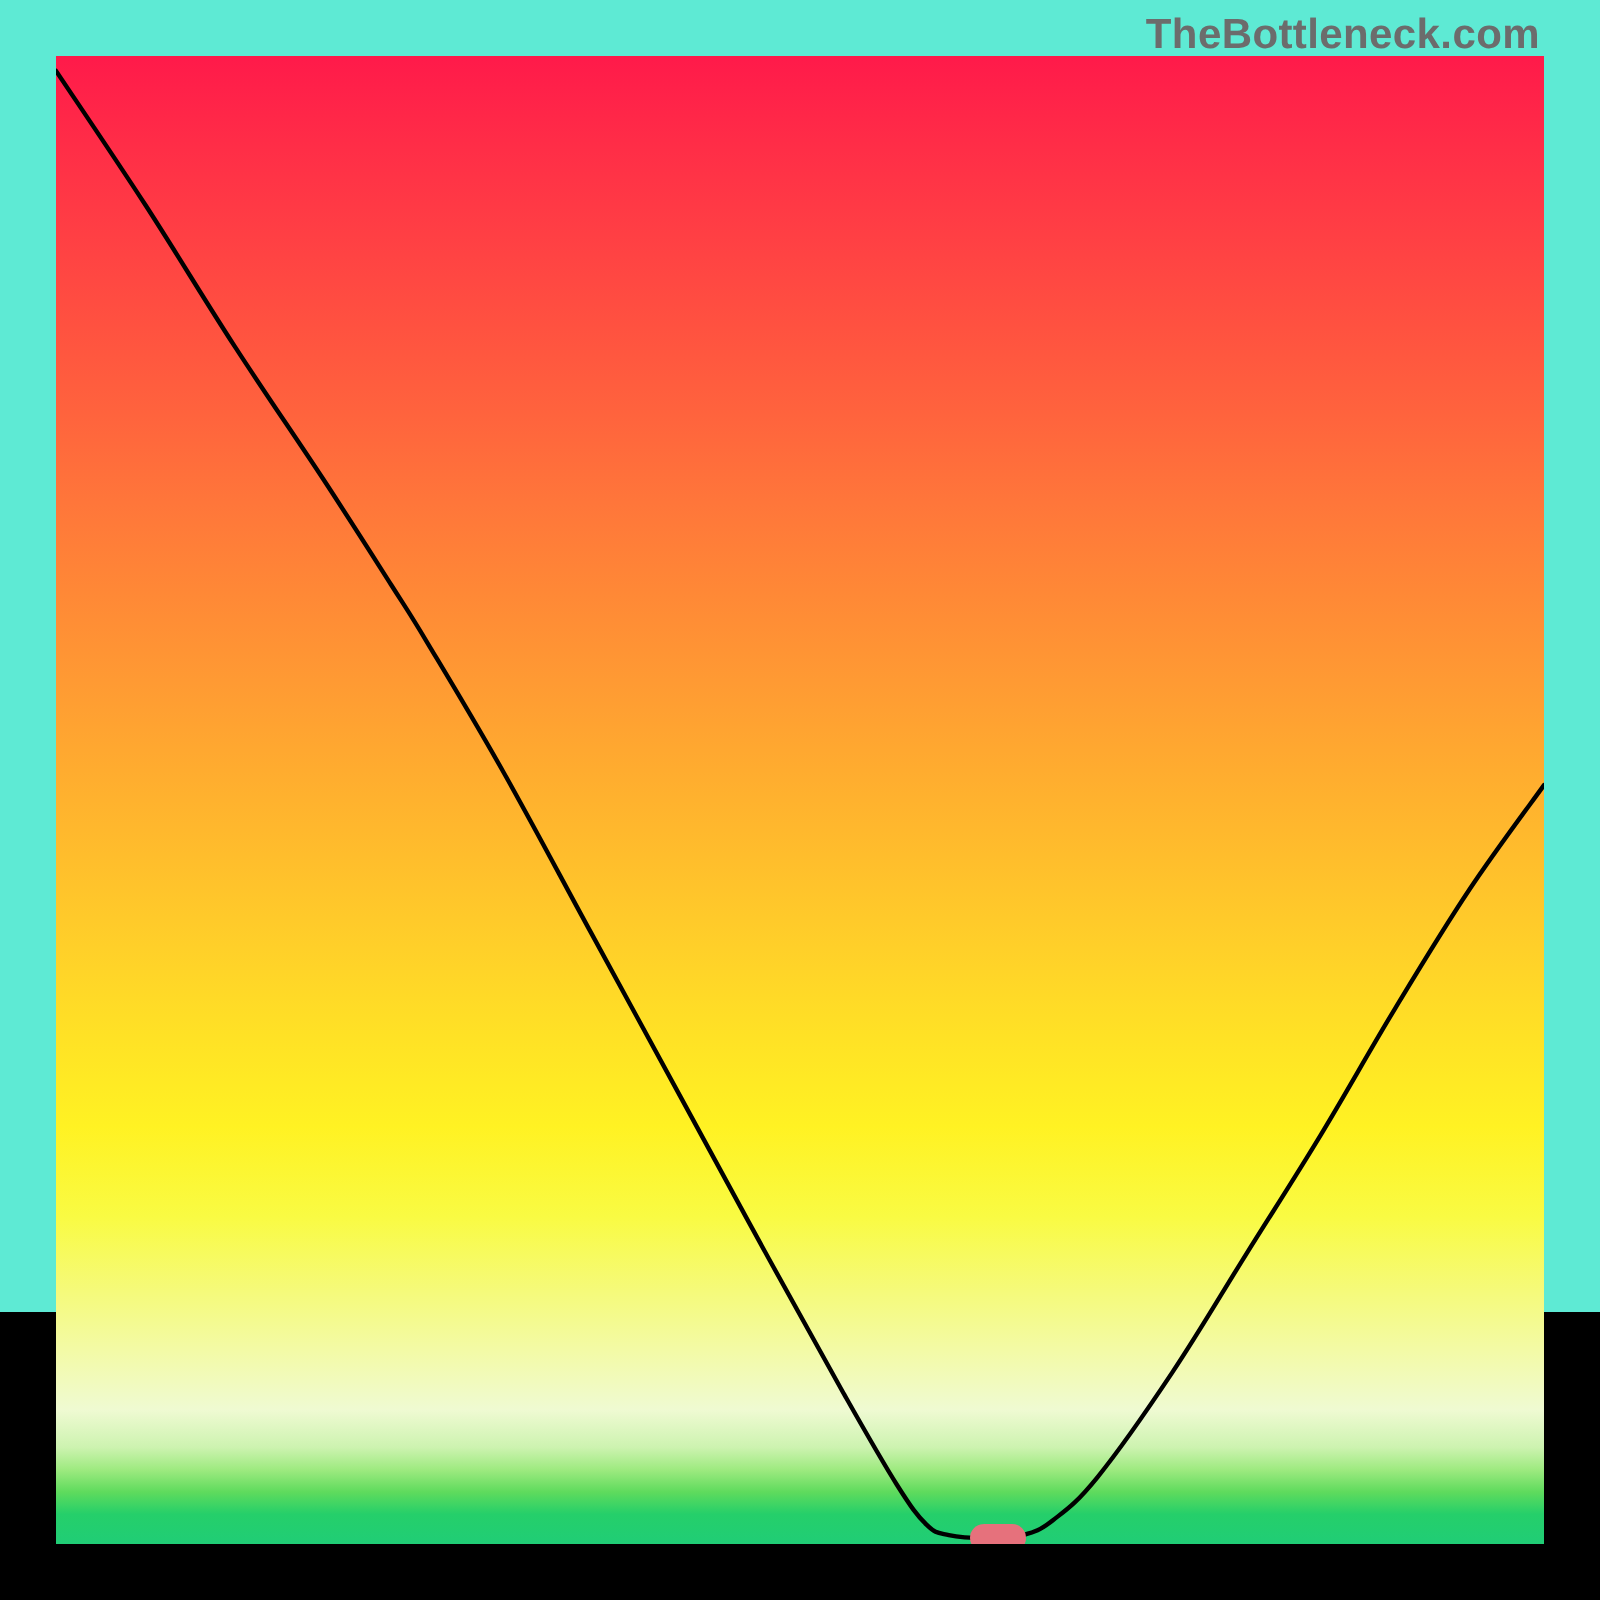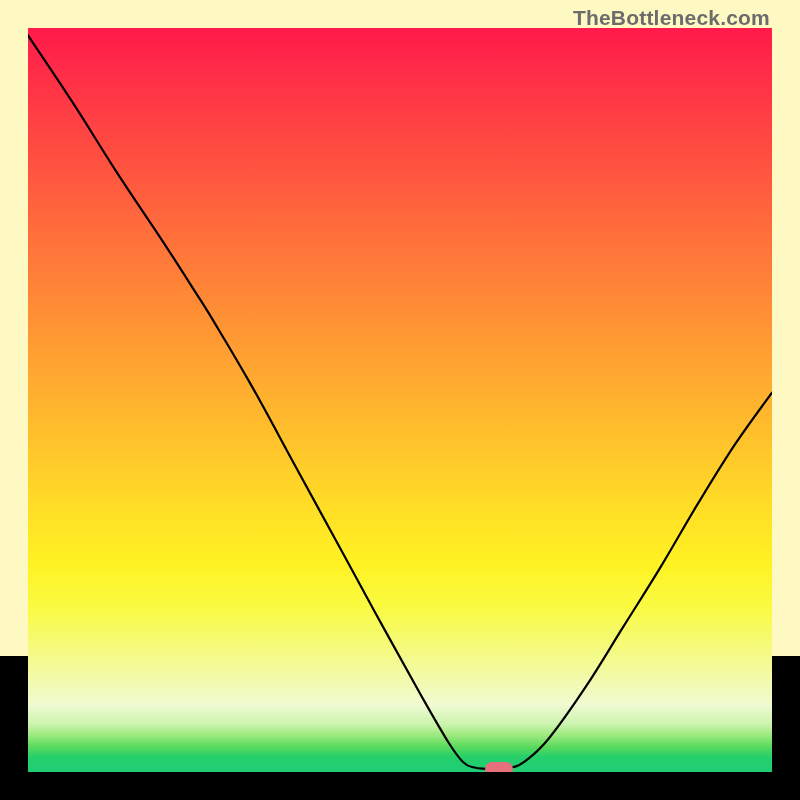--- a/index.html
+++ b/index.html
@@ -7,21 +7,21 @@
     padding: 0;
     width: 800px;
     height: 800px;
     background: #000;
     overflow: hidden;
   }
   .frame {
     position: relative;
     width: 800px;
     height: 656px;
-    background: #fef9c3;
+    background: #5eead4;
   }
   .plot {
     position: absolute;
     left: 28px;
     top: 28px;
     width: 744px;
     height: 744px;
     overflow: hidden;
   }
   .gradient {

